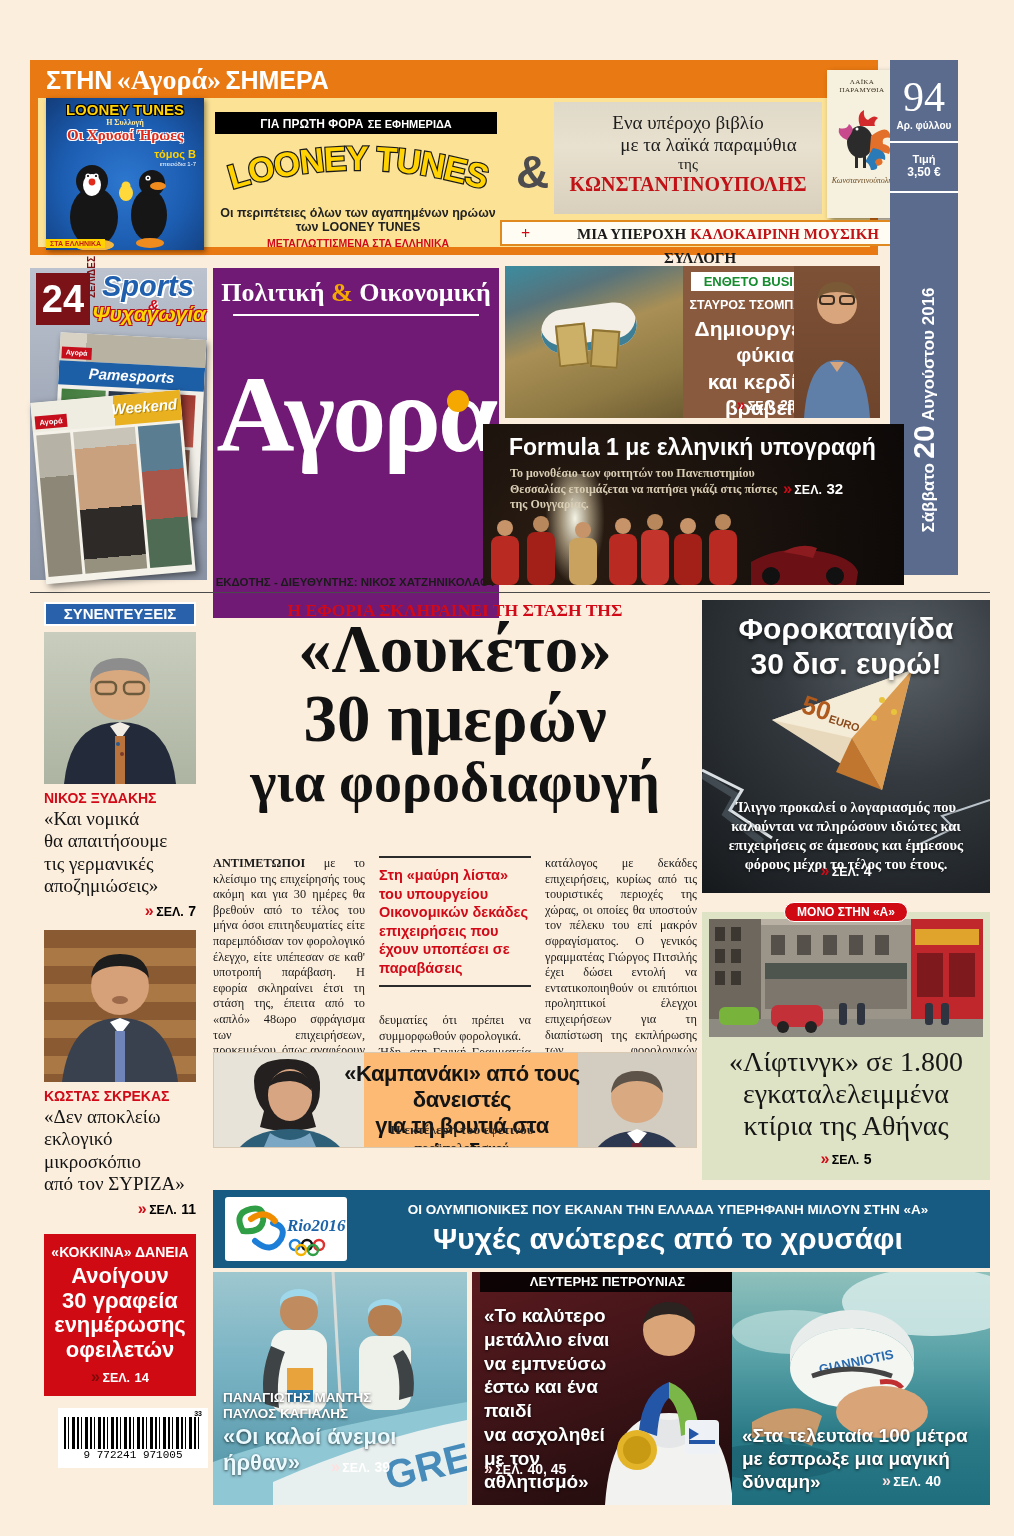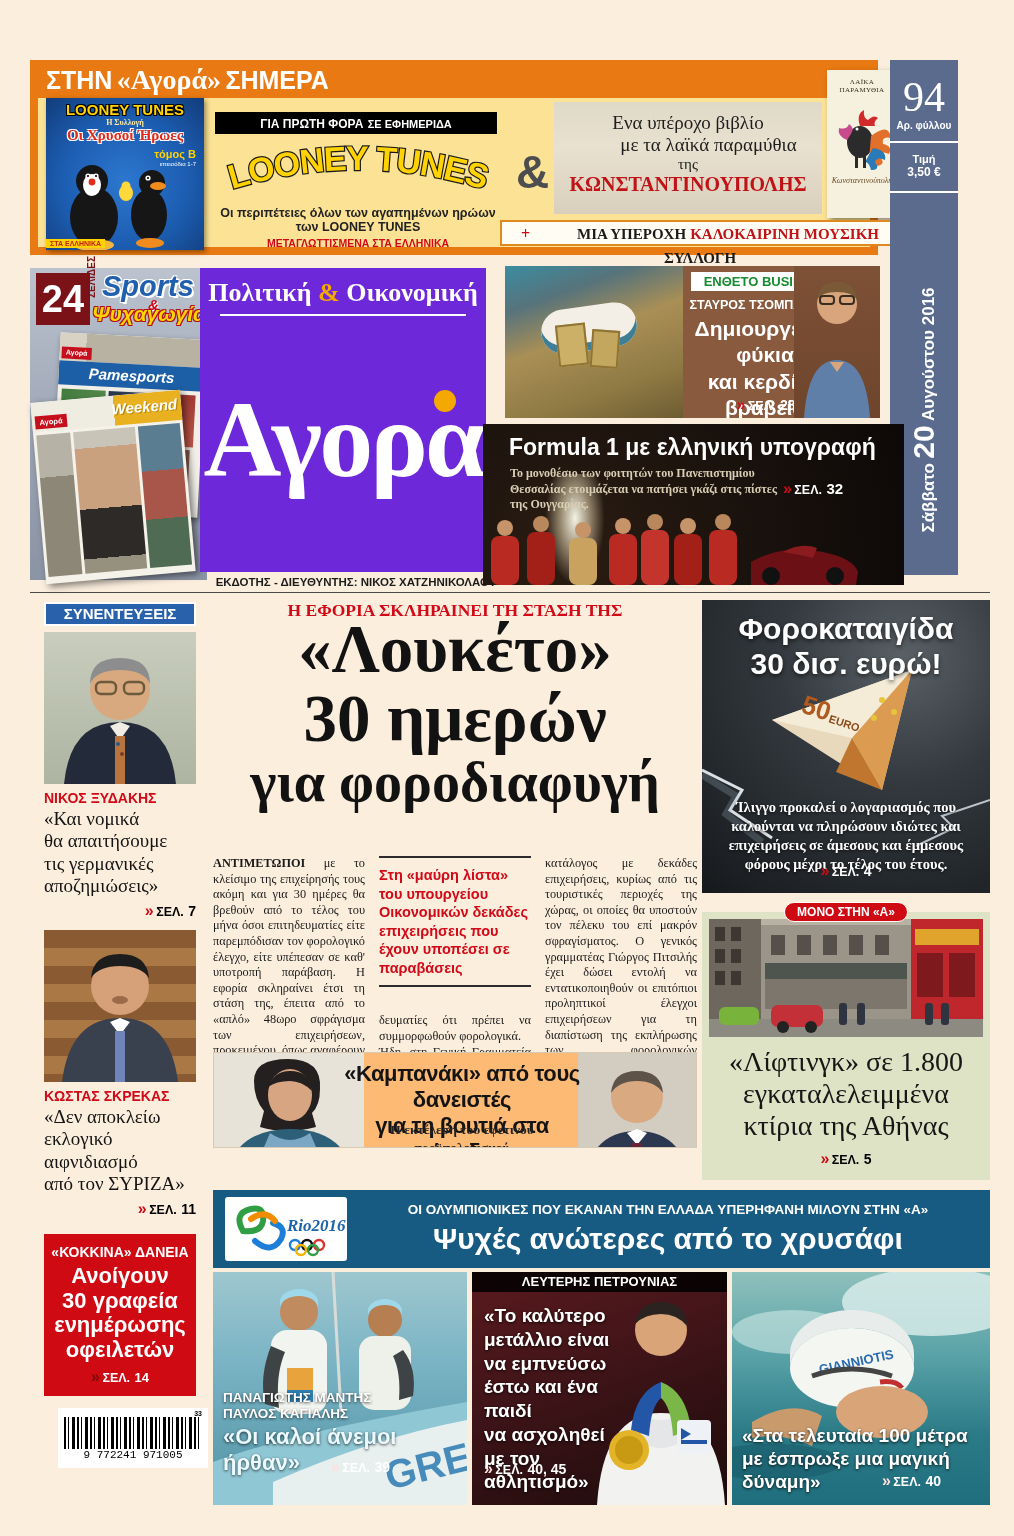--- a/index.html
+++ b/index.html
@@ -153,28 +153,28 @@
         <div style="position:absolute;right:4px;top:5px;color:#fff;font-weight:bold;font-style:italic;font-size:15px;text-shadow:1px 1px 0 #b5890d;">Weekend</div>
       </div>
       <div style="display:flex;gap:3px;padding:3px;">
         <div style="width:34px;height:142px;background:linear-gradient(180deg,#b7b2a6 0 30%,#8d8778 30% 100%);"></div>
         <div style="width:62px;height:142px;background:linear-gradient(180deg,#c9c4b8 0 12%,#caa17e 12% 55%,#2e2a28 55% 90%,#96907f 90% 100%);"></div>
         <div style="flex:1;height:142px;background:linear-gradient(180deg,#5b7d92 0 32%,#a8554a 32% 66%,#4f6b54 66% 100%);"></div>
       </div>
     </div>
   </div>
 
-  <div class="abs" style="left:200px;top:268px;width:286px;height:304px;background:#6d28d9;">
+  <div class="abs" style="left:213px;top:268px;width:286px;height:350px;background:#701a75;">
     <div class="ctr ser b wh" style="margin-top:10px;font-size:26px;">
       <span>Πολιτική</span>
       <span style="color:#f5a800;">&amp;</span>
       <span>Οικονομική</span>
     </div>
     <div style="border-top:2px solid #fff;width:246px;margin:6px auto 0 auto;"></div>
-    <div class="ctr ser b wh" style="margin-top:70px;font-size:108px;line-height:1;letter-spacing:-3px;">Αγορα</div>
+    <div class="ctr ser b wh" style="margin-top:45px;font-size:108px;line-height:1;letter-spacing:-3px;">Αγορα</div>
     <div class="abs" style="right:30px;top:122px;width:22px;height:22px;border-radius:50%;background:#f5a800;"></div>
   </div>
   <div class="abs ctr b" style="left:203px;top:576px;width:306px;font-size:11.5px;color:#1b1b1b;">ΕΚΔΟΤΗΣ - ΔΙΕΥΘΥΝΤΗΣ: ΝΙΚΟΣ ΧΑΤΖΗΝΙΚΟΛΑΟΥ</div>
 
   <div class="abs" style="left:505px;top:266px;width:375px;height:152px;background:#8a5a3e;overflow:hidden;">
     <div class="abs" style="left:0;top:0;width:178px;height:152px;background:linear-gradient(160deg,#3b8ca0 0%,#57737b 22%,#a98f55 45%,#8f7a44 75%,#6e5c32 100%);">
       <div class="abs" style="left:36px;top:40px;width:96px;height:44px;background:#f3efe6;border-radius:22px;transform:rotate(-8deg);box-shadow:inset 0 -8px 0 #3f7f95;"></div>
       <div class="abs" style="left:52px;top:58px;width:26px;height:38px;background:#cdb068;border:2px solid #8f7433;transform:rotate(-6deg);"></div>
       <div class="abs" style="left:86px;top:64px;width:24px;height:34px;background:#c4a75f;border:2px solid #8f7433;transform:rotate(4deg);"></div>
     </div>
@@ -263,21 +263,21 @@
       <path d="M47 48 q2 -24 29 -24 q27 0 29 24 q-8 -12 -29 -12 q-21 0 -29 12z" fill="#1d1d1d"></path>
       <ellipse cx="76" cy="70" rx="8" ry="4" fill="#9c6a4a"></ellipse>
       <path d="M18 152 q8 -64 58 -64 q50 0 58 64 z" fill="#39404e"></path>
       <path d="M66 92 l10 13 l10 -13 l-10 -4 z" fill="#fff"></path>
       <rect x="71" y="101" width="10" height="51" fill="#6f84b8"></rect>
     </svg>
   </div>
   <div class="abs b red" style="left:44px;top:1088px;font-size:14px;">ΚΩΣΤΑΣ ΣΚΡΕΚΑΣ</div>
   <div class="abs ser pre" style="left:44px;top:1106px;width:156px;font-size:19px;line-height:1.18;color:#141414;">«Δεν αποκλείω
 εκλογικό
-αιφνιδιασμό
+μικροσκόπιο
 από τον ΣΥΡΙΖΑ»</div>
   <div class="abs" style="left:44px;top:1200px;width:152px;text-align:right;">
     <span class="pgref"><span class="arw">»</span> <span class="pl">ΣΕΛ.</span> <span class="pn" style="font-size:14px;">11</span></span>
   </div>
 
   <div class="abs ctr wh" style="left:44px;top:1234px;width:152px;height:162px;background:#cf0a12;">
     <div class="b" style="font-size:14px;margin-top:10px;">«ΚΟΚΚΙΝΑ» ΔΑΝΕΙΑ</div>
     <div class="b pre" style="font-size:22px;line-height:1.12;margin-top:4px;">Ανοίγουν
 30 γραφεία
 ενημέρωσης
@@ -465,21 +465,21 @@
       <div>ΠΑΝΑΓΙΩΤΗΣ ΜΑΝΤΗΣ</div>
       <div>ΠΑΥΛΟΣ ΚΑΓΙΑΛΗΣ</div>
     </div>
     <div class="abs b pre" style="left:10px;top:152px;font-size:22px;line-height:1.2;color:#eafaff;text-shadow:0 1px 3px rgba(0,0,0,.7);">«Οι καλοί άνεμοι
 ήρθαν»</div>
     <div class="abs" style="left:118px;top:186px;">
       <span class="pgref whp"><span class="arw" style="color:#ffdfdf;">»</span> <span class="pl">ΣΕΛ.</span> <span class="pn" style="font-size:14px;">39</span></span>
     </div>
   </div>
 
-  <div class="abs" style="left:472px;top:1272px;width:255px;height:233px;background:linear-gradient(160deg,#5a1a1e 0%,#3f1418 45%,#1c0b0b 100%);overflow:hidden;">
+  <div class="abs" style="left:472px;top:1272px;width:255px;height:233px;background:linear-gradient(160deg,#5a1a1e 0%,#3f1418 45%,#1c0b0b 100%);overflow:hidden;padding-left:8px;">
     <div class="ctr b wh" style="height:20px;background:rgba(0,0,0,.85);font-size:13px;line-height:20px;">ΛΕΥΤΕΡΗΣ ΠΕΤΡΟΥΝΙΑΣ</div>
     <svg class="abs" style="right:0;top:18px;" width="150" height="215" viewBox="0 0 150 215">
       <circle cx="84" cy="40" r="26" fill="#d9a478"></circle>
       <path d="M58 34 q4 -22 26 -22 q24 0 26 24 q-10 -12 -26 -12 q-16 0 -26 10z" fill="#2b2320"></path>
       <path d="M20 215 q6 -92 64 -92 q58 0 64 92z" fill="#f2f2f0"></path>
       <path d="M64 124 q20 12 40 0 l-4 30 q-16 8 -32 0 z" fill="#e4e6e8"></path>
       <path d="M84 92 q-26 10 -30 48 l18 6 q2 -30 12 -38z" fill="#2456a8"></path>
       <path d="M84 92 q26 10 30 48 l-18 6 q-2 -30 -12 -38z" fill="#7ab648"></path>
       <circle cx="52" cy="160" r="20" fill="#e3b428"></circle>
       <circle cx="52" cy="160" r="14" fill="#c89a14"></circle>

